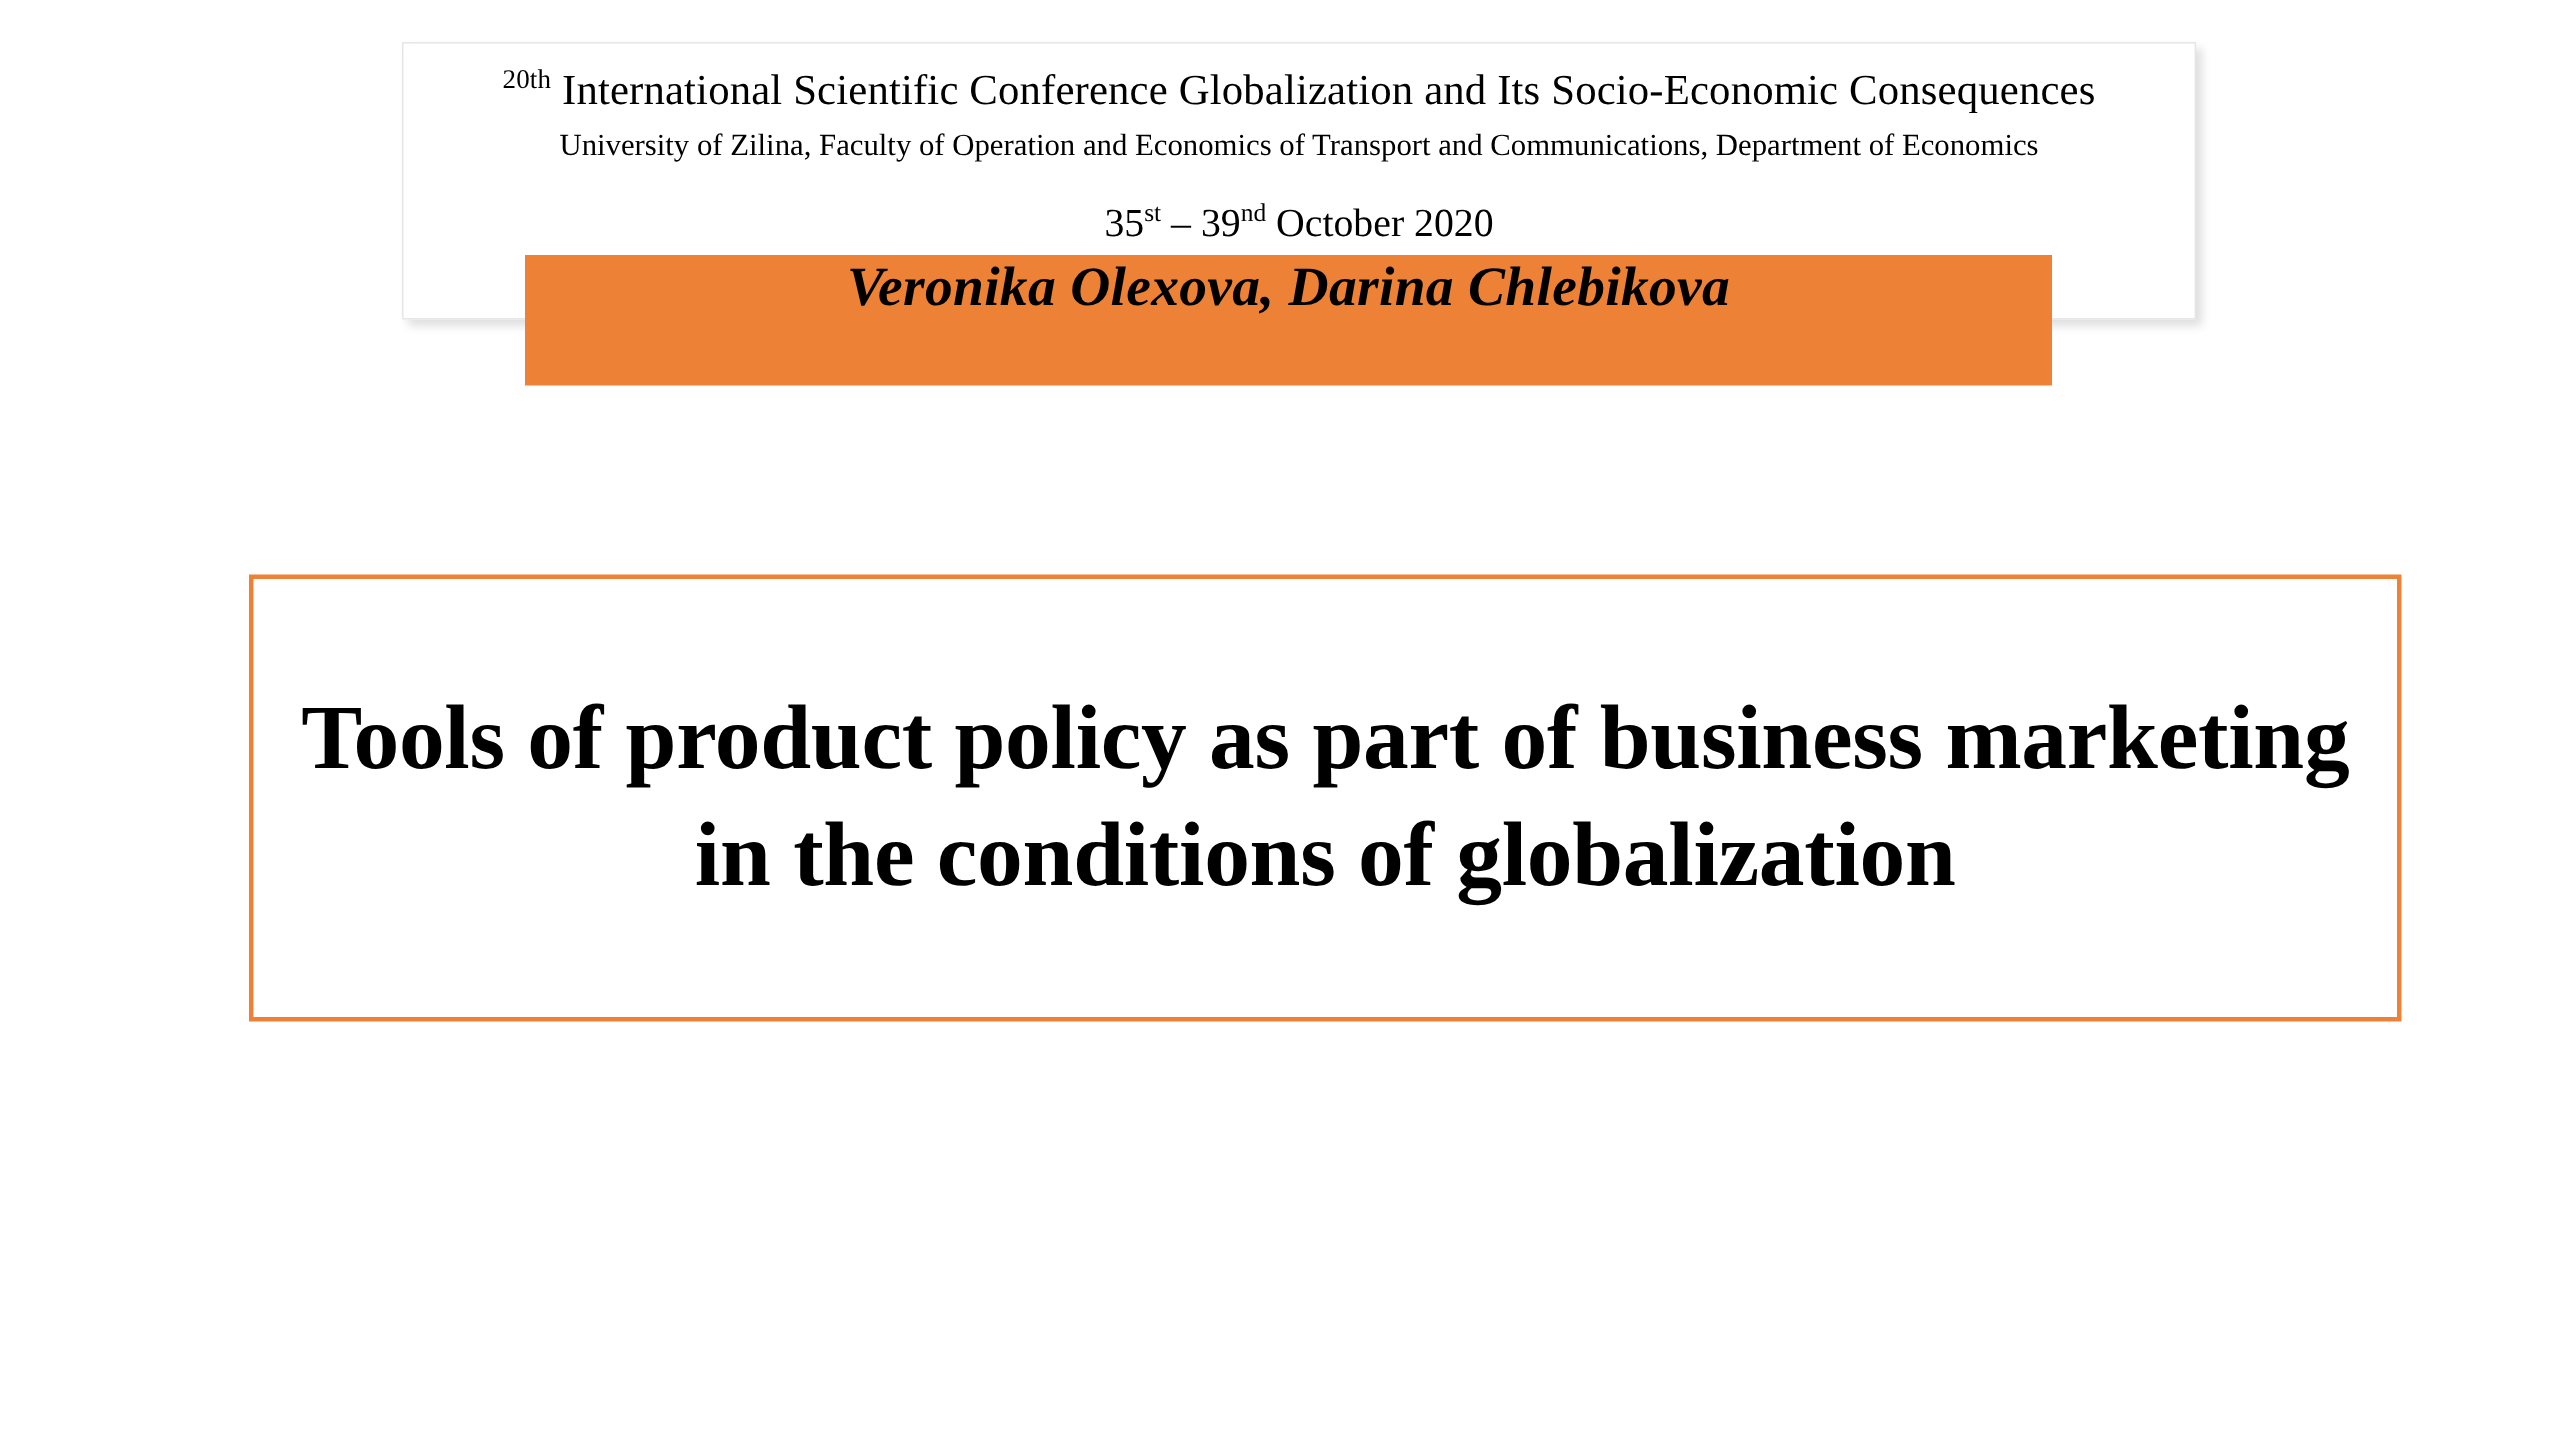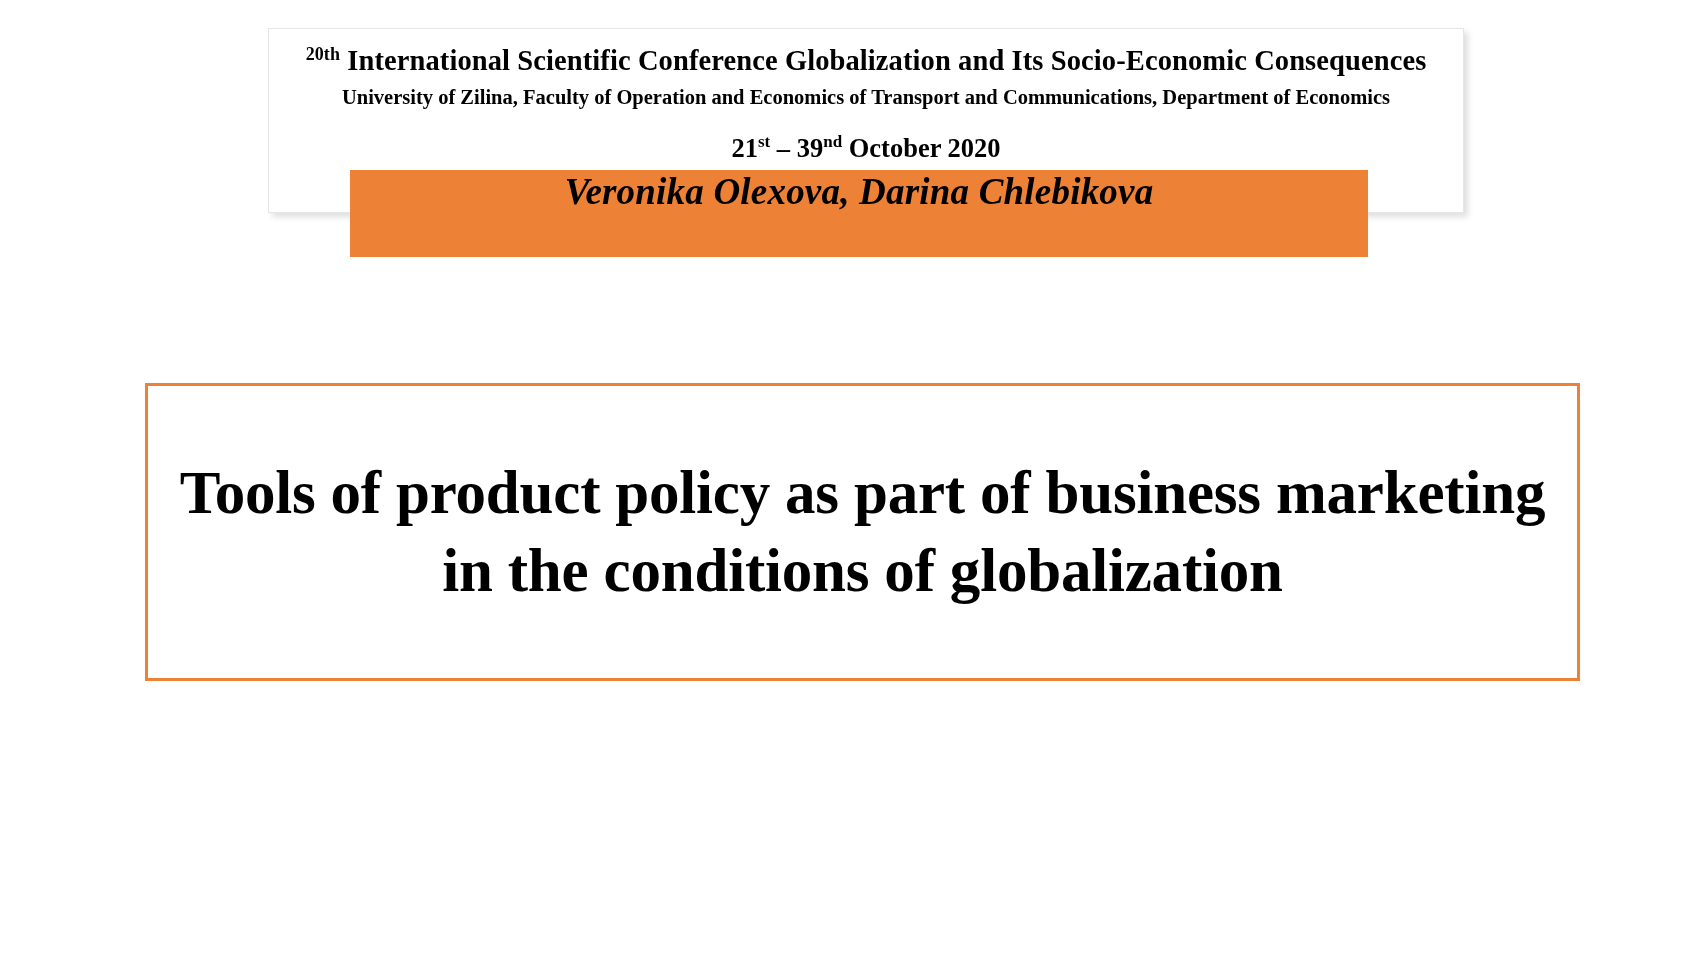--- a/index.html
+++ b/index.html
@@ -20,21 +20,20 @@
   .header-card {
     position: absolute;
     left: 268px;
     top: 28px;
     width: 1196px;
     height: 185px;
     background: #ffffff;
     border: 1px solid #e6e6e6;
     box-shadow: 4px 4px 6px rgba(0, 0, 0, 0.13);
     box-sizing: border-box;
-    font-weight: bold;
   }
 
   .conf-line {
     position: absolute;
     left: 0;
     top: 16px;
     width: 100%;
     text-align: center;
     font-size: 28.5px;
     line-height: 1.15;
@@ -88,21 +87,21 @@
     font-style: italic;
     font-size: 37px;
     color: #000000;
     letter-spacing: 0.2px;
     white-space: nowrap;
   }
 
   
   .title-box {
     position: absolute;
-    left: 145px;
+    left: 166px;
     top: 383px;
     width: 1435px;
     height: 298px;
     border: 3px solid #ED8136;
     background: #ffffff;
     box-sizing: border-box;
     display: flex;
     align-items: center;
     justify-content: center;
   }
@@ -120,21 +119,21 @@
 
 <div class="header-card">
 
   <div class="conf-line">
     <sup>20th</sup><span> International Scientific Conference Globalization and Its Socio-Economic Consequences</span>
   </div>
 
   <div class="univ-line">University of Zilina, Faculty of Operation and Economics of Transport and Communications, Department of Economics</div>
 
   <div class="date-line">
-    <span>21</span><sup>st</sup><span> – 39</span><sup>nd</sup><span> October 2020</span>
+    <span>35</span><sup>st</sup><span> – 39</span><sup>nd</sup><span> October 2020</span>
   </div>
 
 </div>
 
 <div class="authors-band">
   <div class="authors-text">Veronika Olexova, Darina Chlebikova</div>
 </div>
 
 <div class="title-box">
   <div class="title-text">Tools of product policy as part of business marketing in the conditions of globalization</div>

